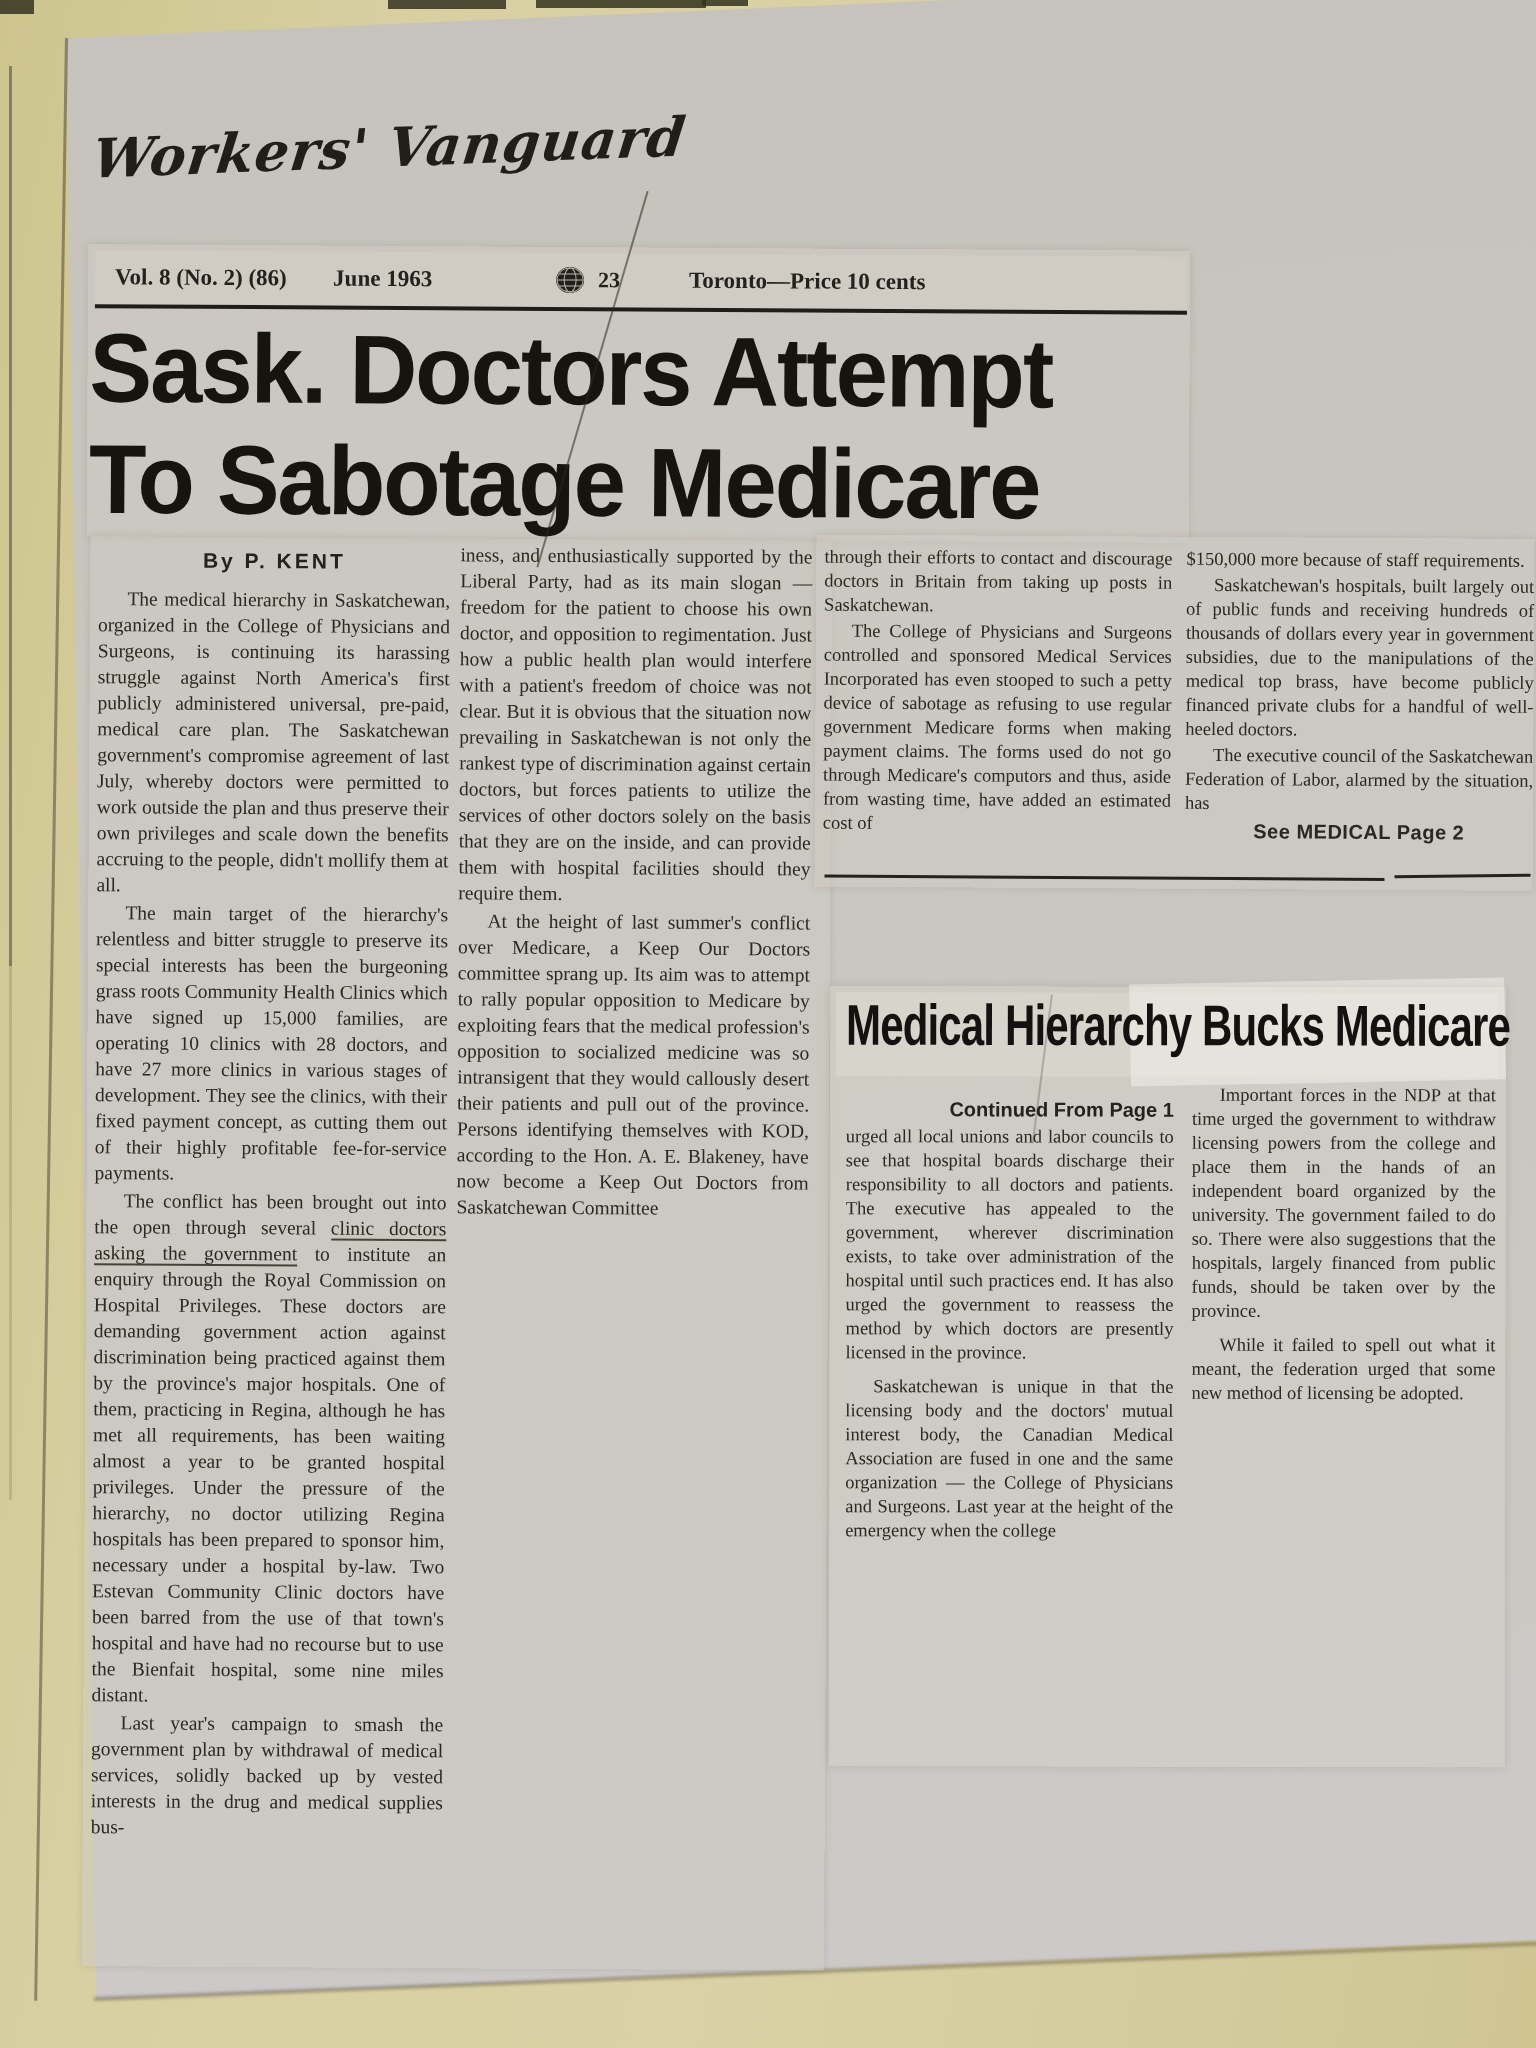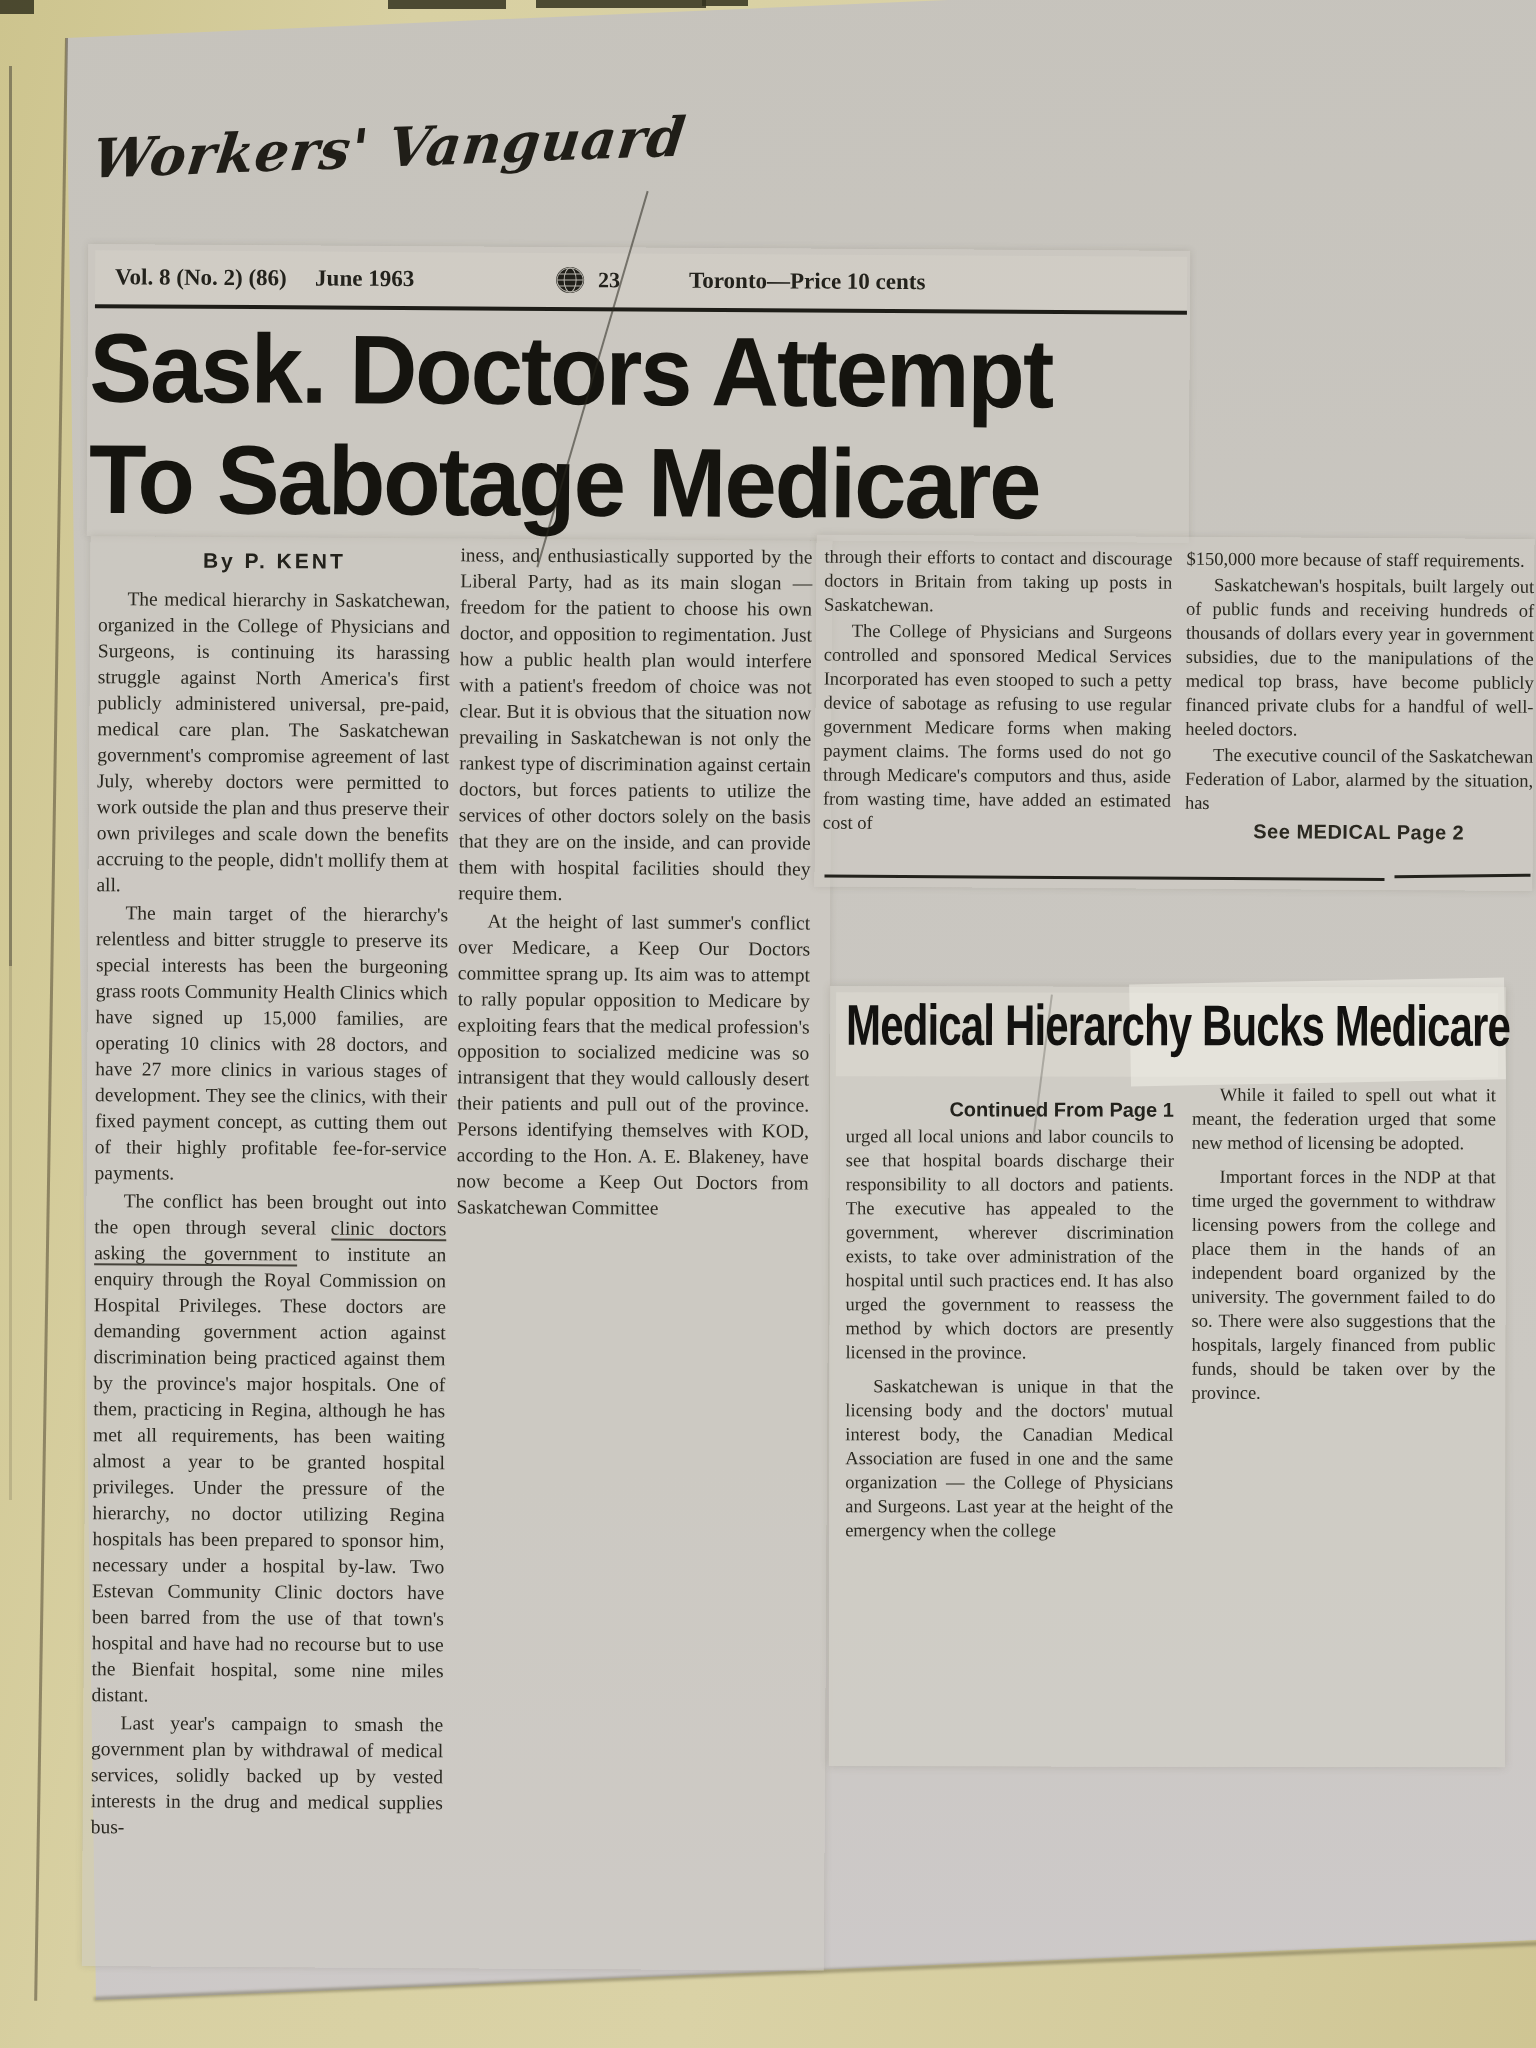--- a/index.html
+++ b/index.html
@@ -81,21 +81,21 @@
   <div class="abs" id="content">
 
     <div class="abs clip" style="left:88px;top:246px;width:1102px;height:292px;"></div>
     <div class="abs clip" style="left:92px;top:538px;width:742px;height:1430px;"></div>
     <div class="abs clip" style="left:818px;top:532px;width:718px;height:352px;"></div>
 
     <div class="abs masthead">Workers' Vanguard</div>
 
     <div class="abs dateline">
       <span style="left:20px;">Vol. 8 (No. 2) (86)</span>
-      <span style="left:220px;">June 1963</span>
+      <span style="left:238px;">June 1963</span>
       <span style="left:458px;top:12px;">
         <svg width="44" height="30" viewBox="0 0 44 30">
           <ellipse cx="17" cy="15" rx="14" ry="13" fill="#21201a"></ellipse>
           <ellipse cx="17" cy="15" rx="13" ry="12" fill="none" stroke="#b9b6ae" stroke-width="1"></ellipse>
           <ellipse cx="17" cy="15" rx="6" ry="12" fill="none" stroke="#b9b6ae" stroke-width="1"></ellipse>
           <line x1="4" y1="15" x2="30" y2="15" stroke="#b9b6ae" stroke-width="1"></line>
           <line x1="6" y1="9" x2="28" y2="9" stroke="#b9b6ae" stroke-width="1"></line>
           <line x1="6" y1="21" x2="28" y2="21" stroke="#b9b6ae" stroke-width="1"></line>
         </svg>
       </span>
@@ -142,22 +142,22 @@
       <div class="abs tape"></div>
       <div class="abs a2headline">Medical Hierarchy Bucks Medicare</div>
       <div class="abs kicker">Continued From Page 1</div>
 
       <div class="abs news a2col" style="left:16px;top:138px;width:328px;">
         <p class="cont">urged all local unions and labor councils to see that hospital boards discharge their responsibility to all doctors and patients. The executive has appealed to the government, wherever discrimination exists, to take over administration of the hospital until such practices end. It has also urged the government to reassess the method by which doctors are presently licensed in the province.</p>
         <p>Saskatchewan is unique in that the licensing body and the doctors' mutual interest body, the Canadian Medical Association are fused in one and the same organization — the College of Physicians and Surgeons. Last year at the height of the emergency when the college</p>
       </div>
 
       <div class="abs news a2col" style="left:362px;top:96px;width:304px;">
+        <p>Important forces in the NDP at that time urged the government to withdraw licensing powers from the college and place them in the hands of an independent board organized by the university. The government failed to do so. There were also suggestions that the hospitals, largely financed from public funds, should be taken over by the province.</p>
         <p>While it failed to spell out what it meant, the federation urged that some new method of licensing be adopted.</p>
-        <p>Important forces in the NDP at that time urged the government to withdraw licensing powers from the college and place them in the hands of an independent board organized by the university. The government failed to do so. There were also suggestions that the hospitals, largely financed from public funds, should be taken over by the province.</p>
       </div>
     </div>
 
     <div class="abs crease" style="left:592px;top:182px;width:2px;height:392px;transform:rotate(16deg);"></div>
     <div class="abs crease" style="left:1046px;top:990px;width:2px;height:150px;transform:rotate(7deg);opacity:.45;"></div>
 
   </div>
 </div>
 
 </body></html>

